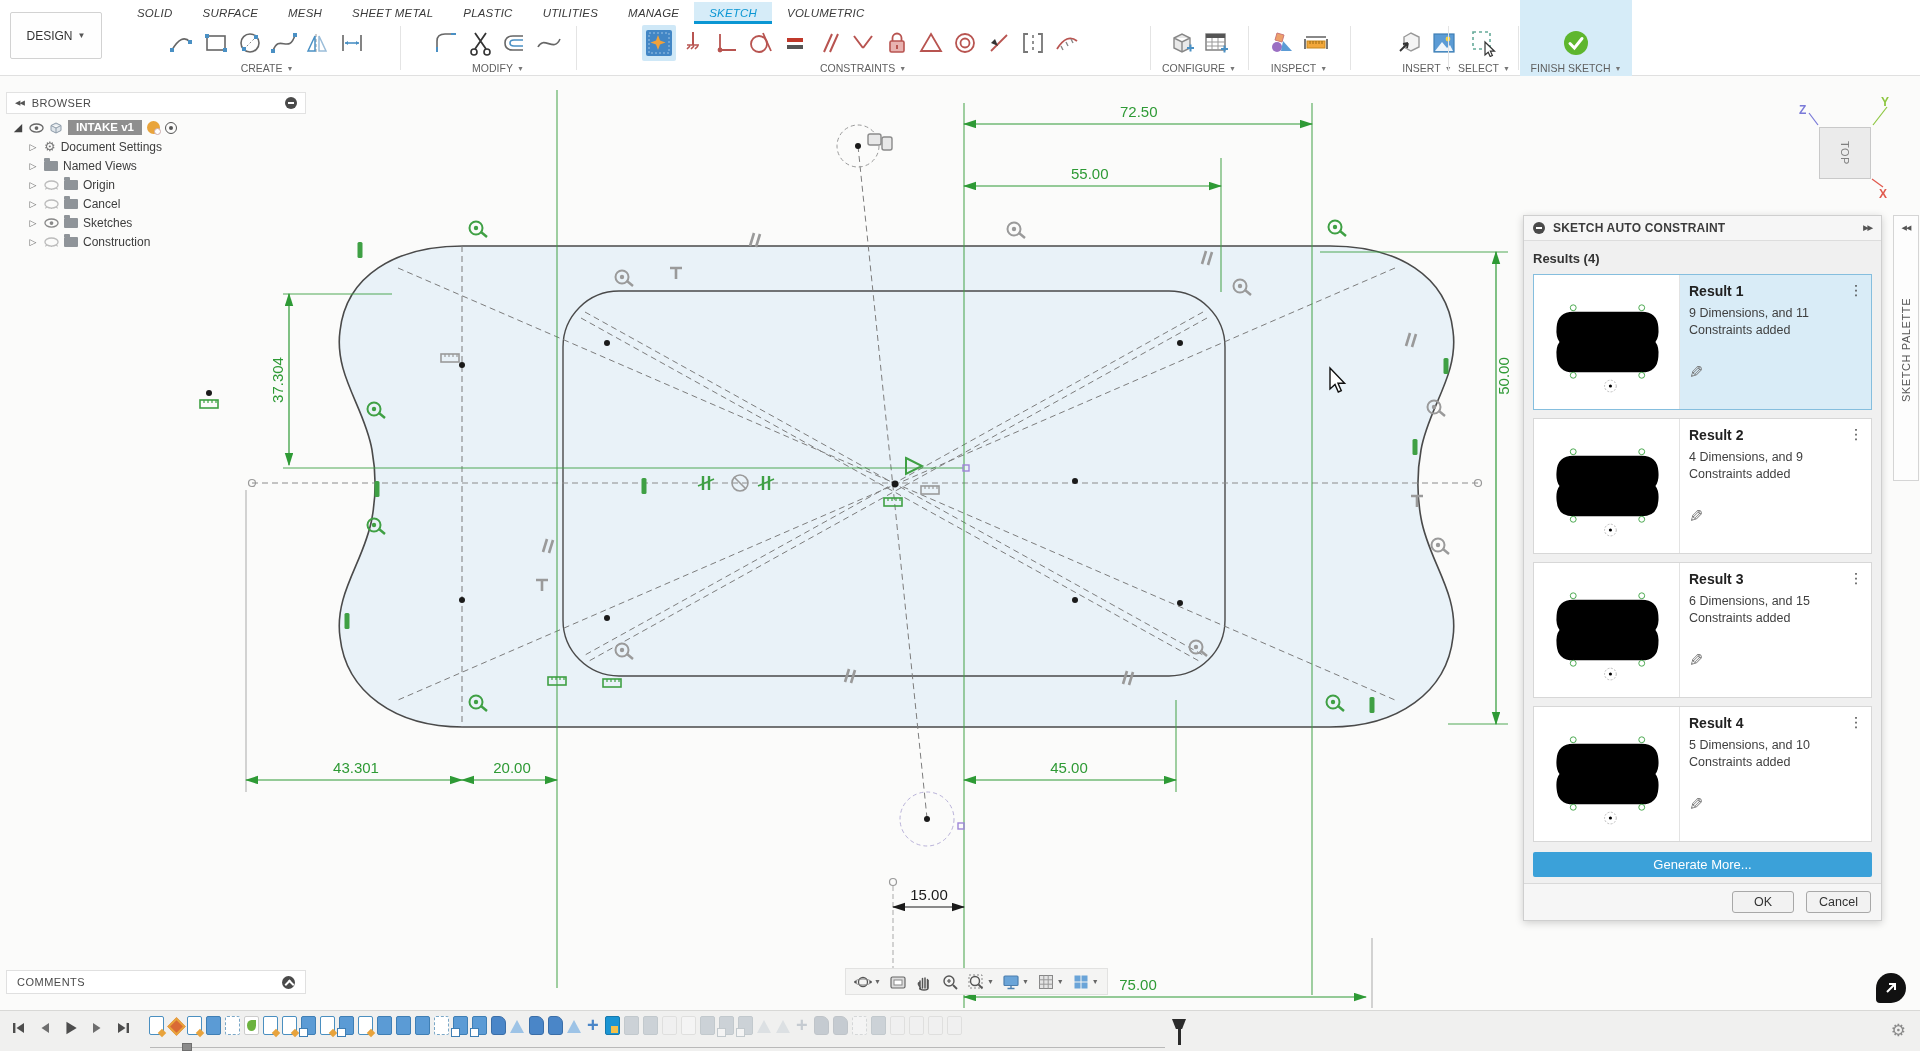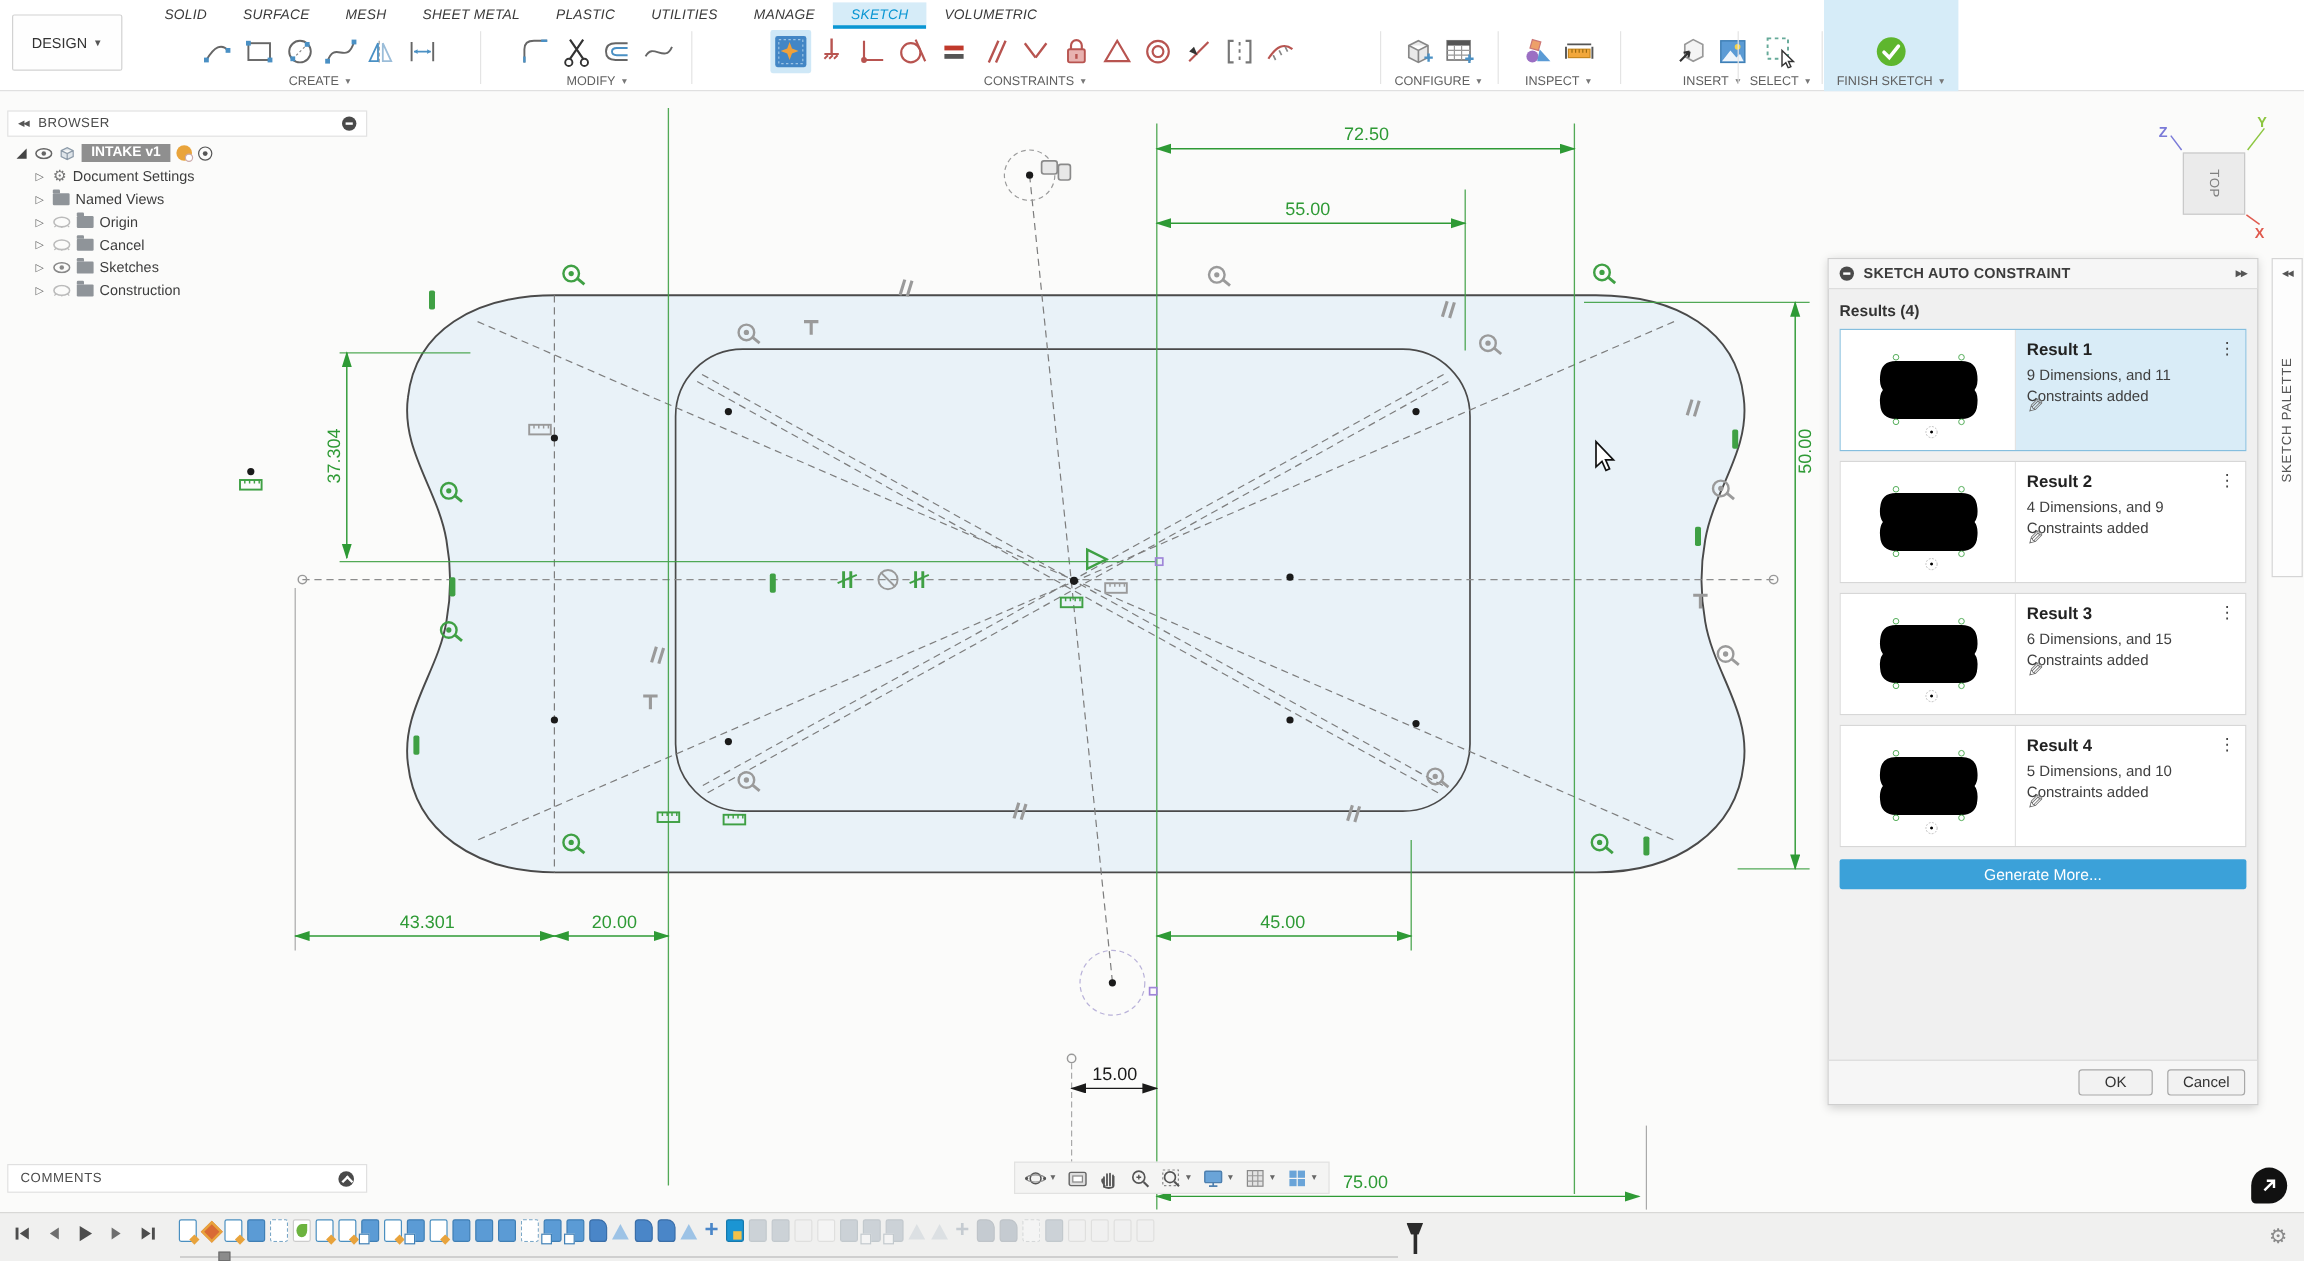--- a/index.html
+++ b/index.html
@@ -57,21 +57,21 @@
   .b-indent { width:10px; flex:none; }
 
   
   .acpanel { position:absolute; left:1523px; top:215px; width:359px; height:706px; background:#f0f0f0;
              border:1px solid #cfcfcf; box-shadow:0 2px 8px rgba(0,0,0,.18); z-index:30; display:flex; flex-direction:column; }
   .p-head { height:25px; background:#f6f6f6; border-bottom:1px solid #ddd; display:flex; align-items:center;
             gap:8px; padding:0 9px; font-size:12px; font-weight:bold; color:#3c3c3c; letter-spacing:.2px; }
   .p-head .sp { flex:1; }
   .p-body { flex:1; padding:7px 9px 0; overflow:hidden; }
   .results-label { font-size:13px; font-weight:bold; color:#333; margin:3px 0 8px; }
-  .rcard { display:flex; height:102px; background:#fff; border:1px solid #d7d7d7; margin-bottom:8px; cursor:pointer; }
+  .rcard { display:flex; height:136px; background:#fff; border:1px solid #d7d7d7; margin-bottom:8px; cursor:pointer; }
   .rcard.selected { border-color:#85bede; }
   .rcard .thumb { width:146px; flex:none; background:#fff; border-right:1px solid #e3e3e3; padding:4px; }
   .rcard .thumb svg { width:100%; height:100%; }
   .rcard .meat { flex:1; padding:8px 9px; position:relative; }
   .rcard.selected .meat { background:#d9ecf7; }
   .r-title { font-size:14px; font-weight:bold; color:#222; margin-bottom:6px; }
   .r-desc { font-size:12.5px; color:#3f3f3f; line-height:1.32; width:150px; }
   .kebab { position:absolute; right:8px; top:7px; font-size:14px; color:#444; cursor:pointer; }
   .pencil { position:absolute; left:9px; bottom:26px; font-size:17px; color:#6f6f6f; transform:scaleX(-1); cursor:pointer; }
   .gen-btn { margin:2px 0 8px; height:25px; width:100%; background:#3ba1d9; color:#fff; border:none;

